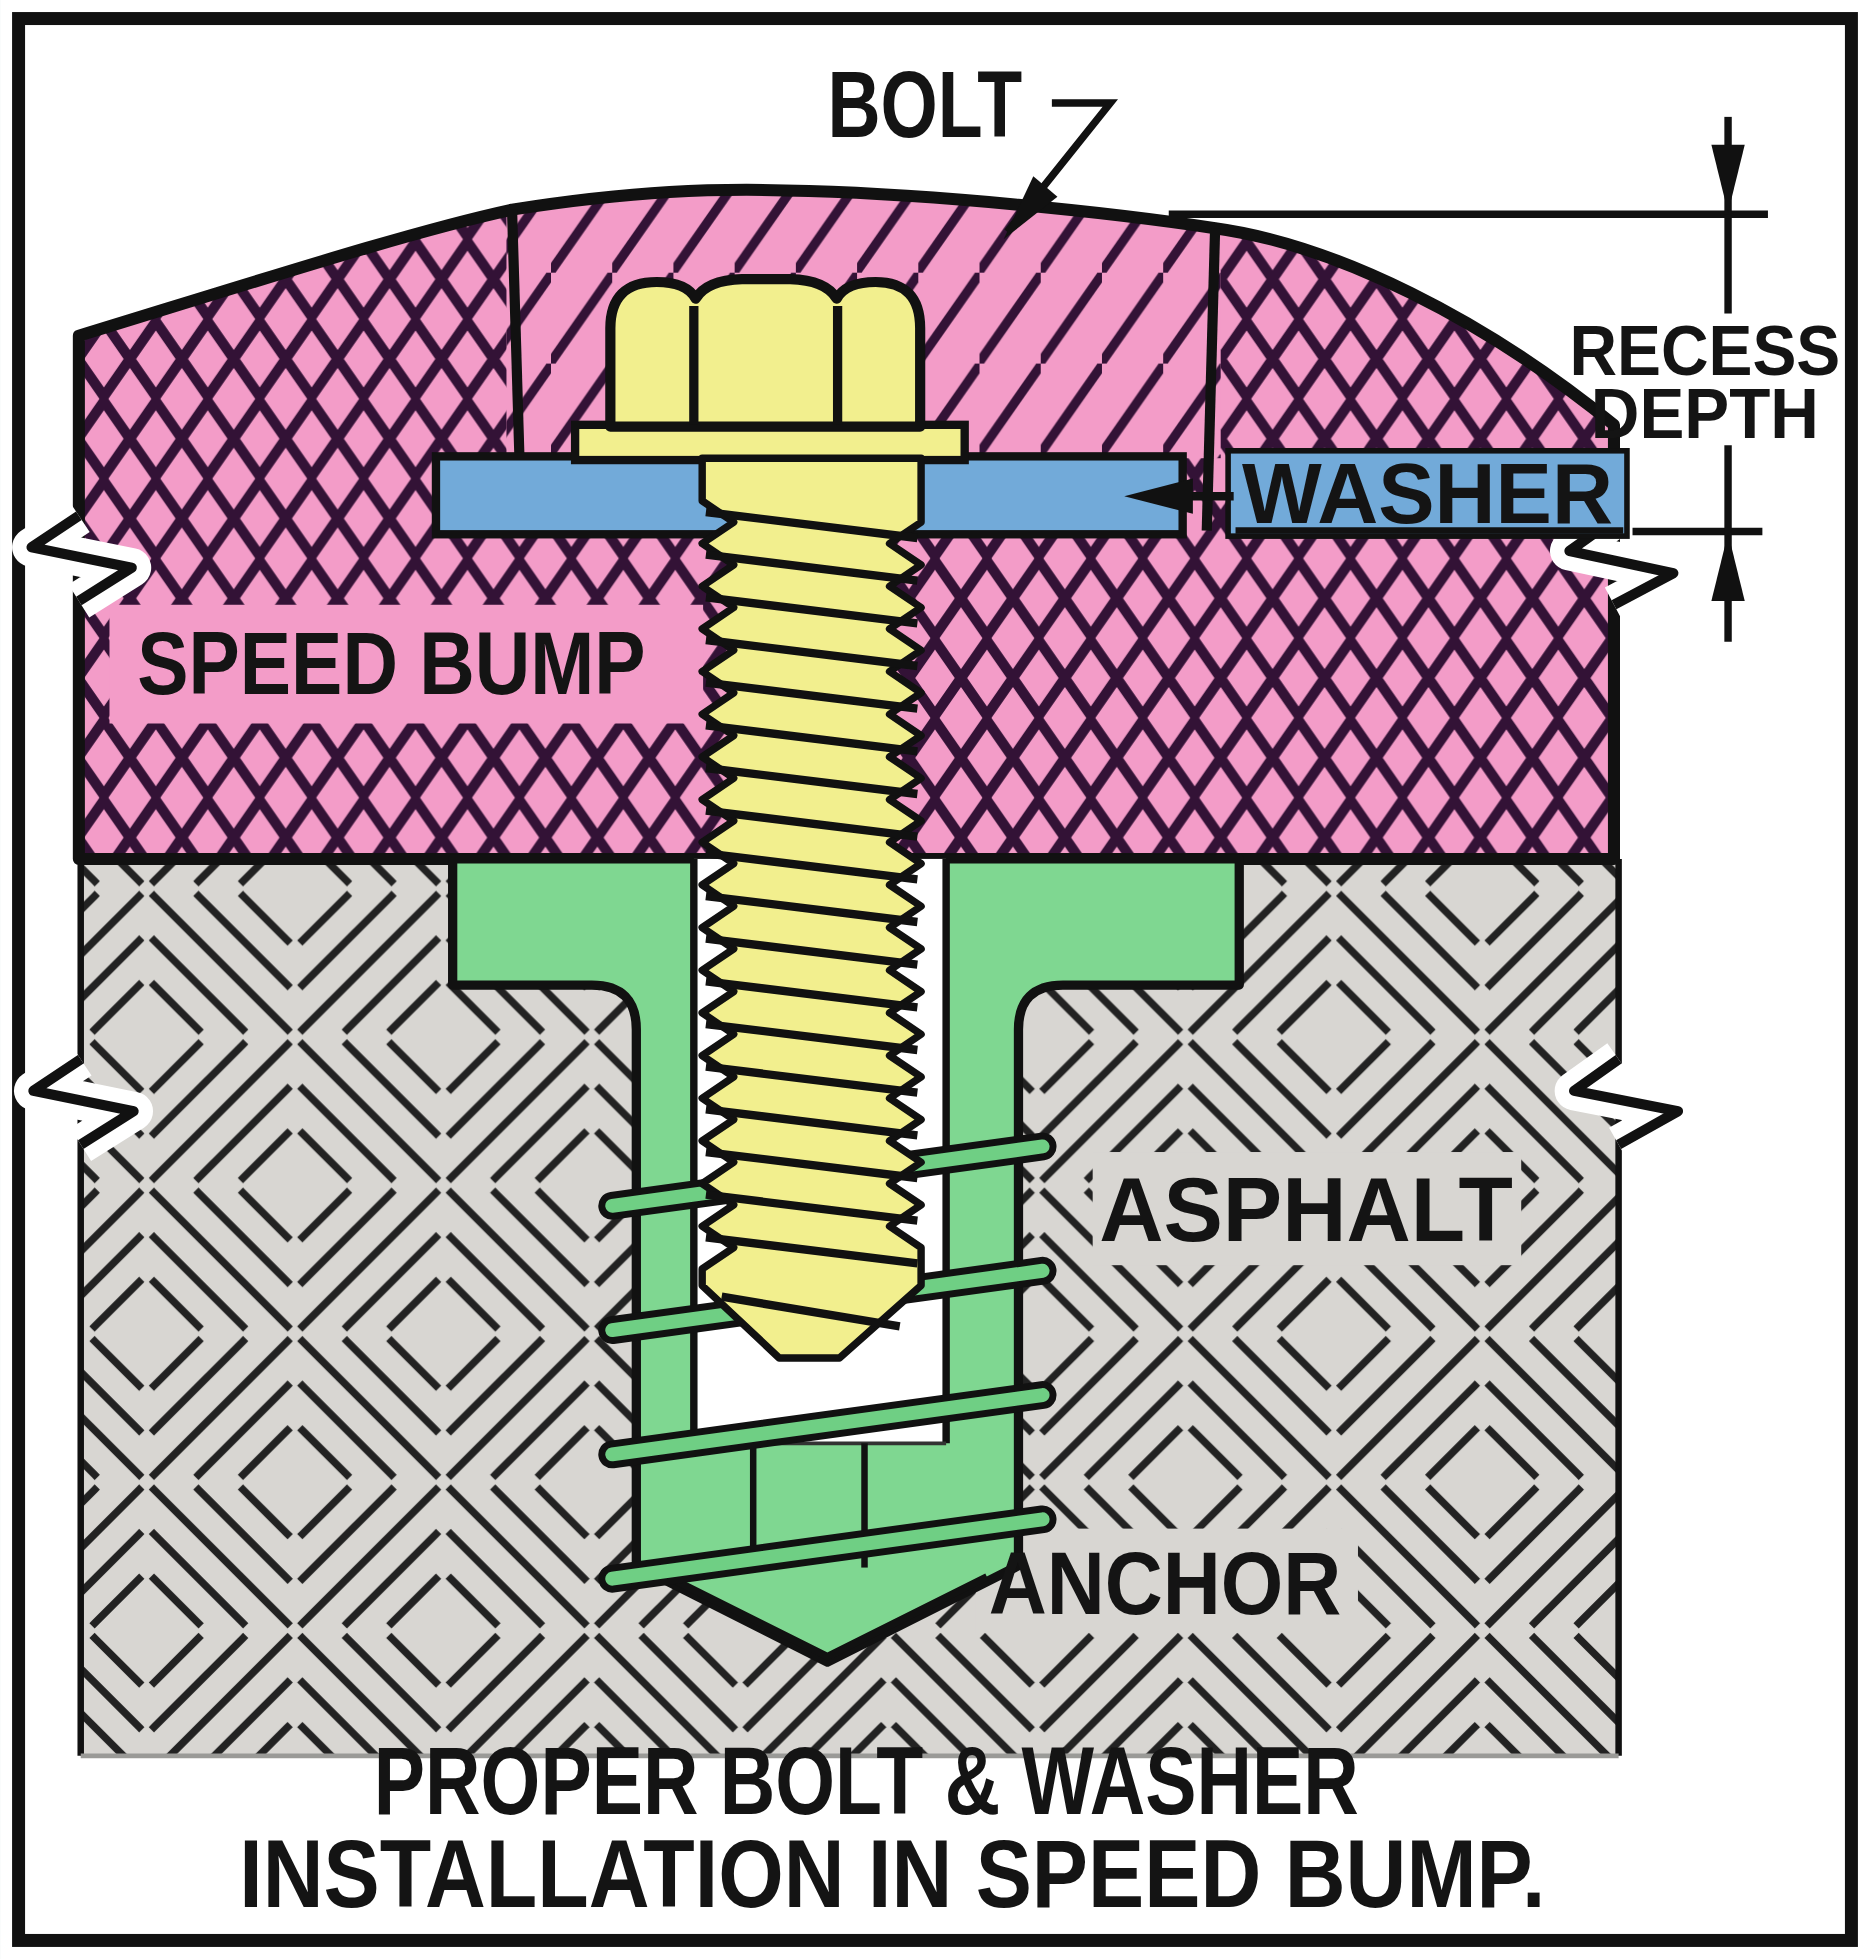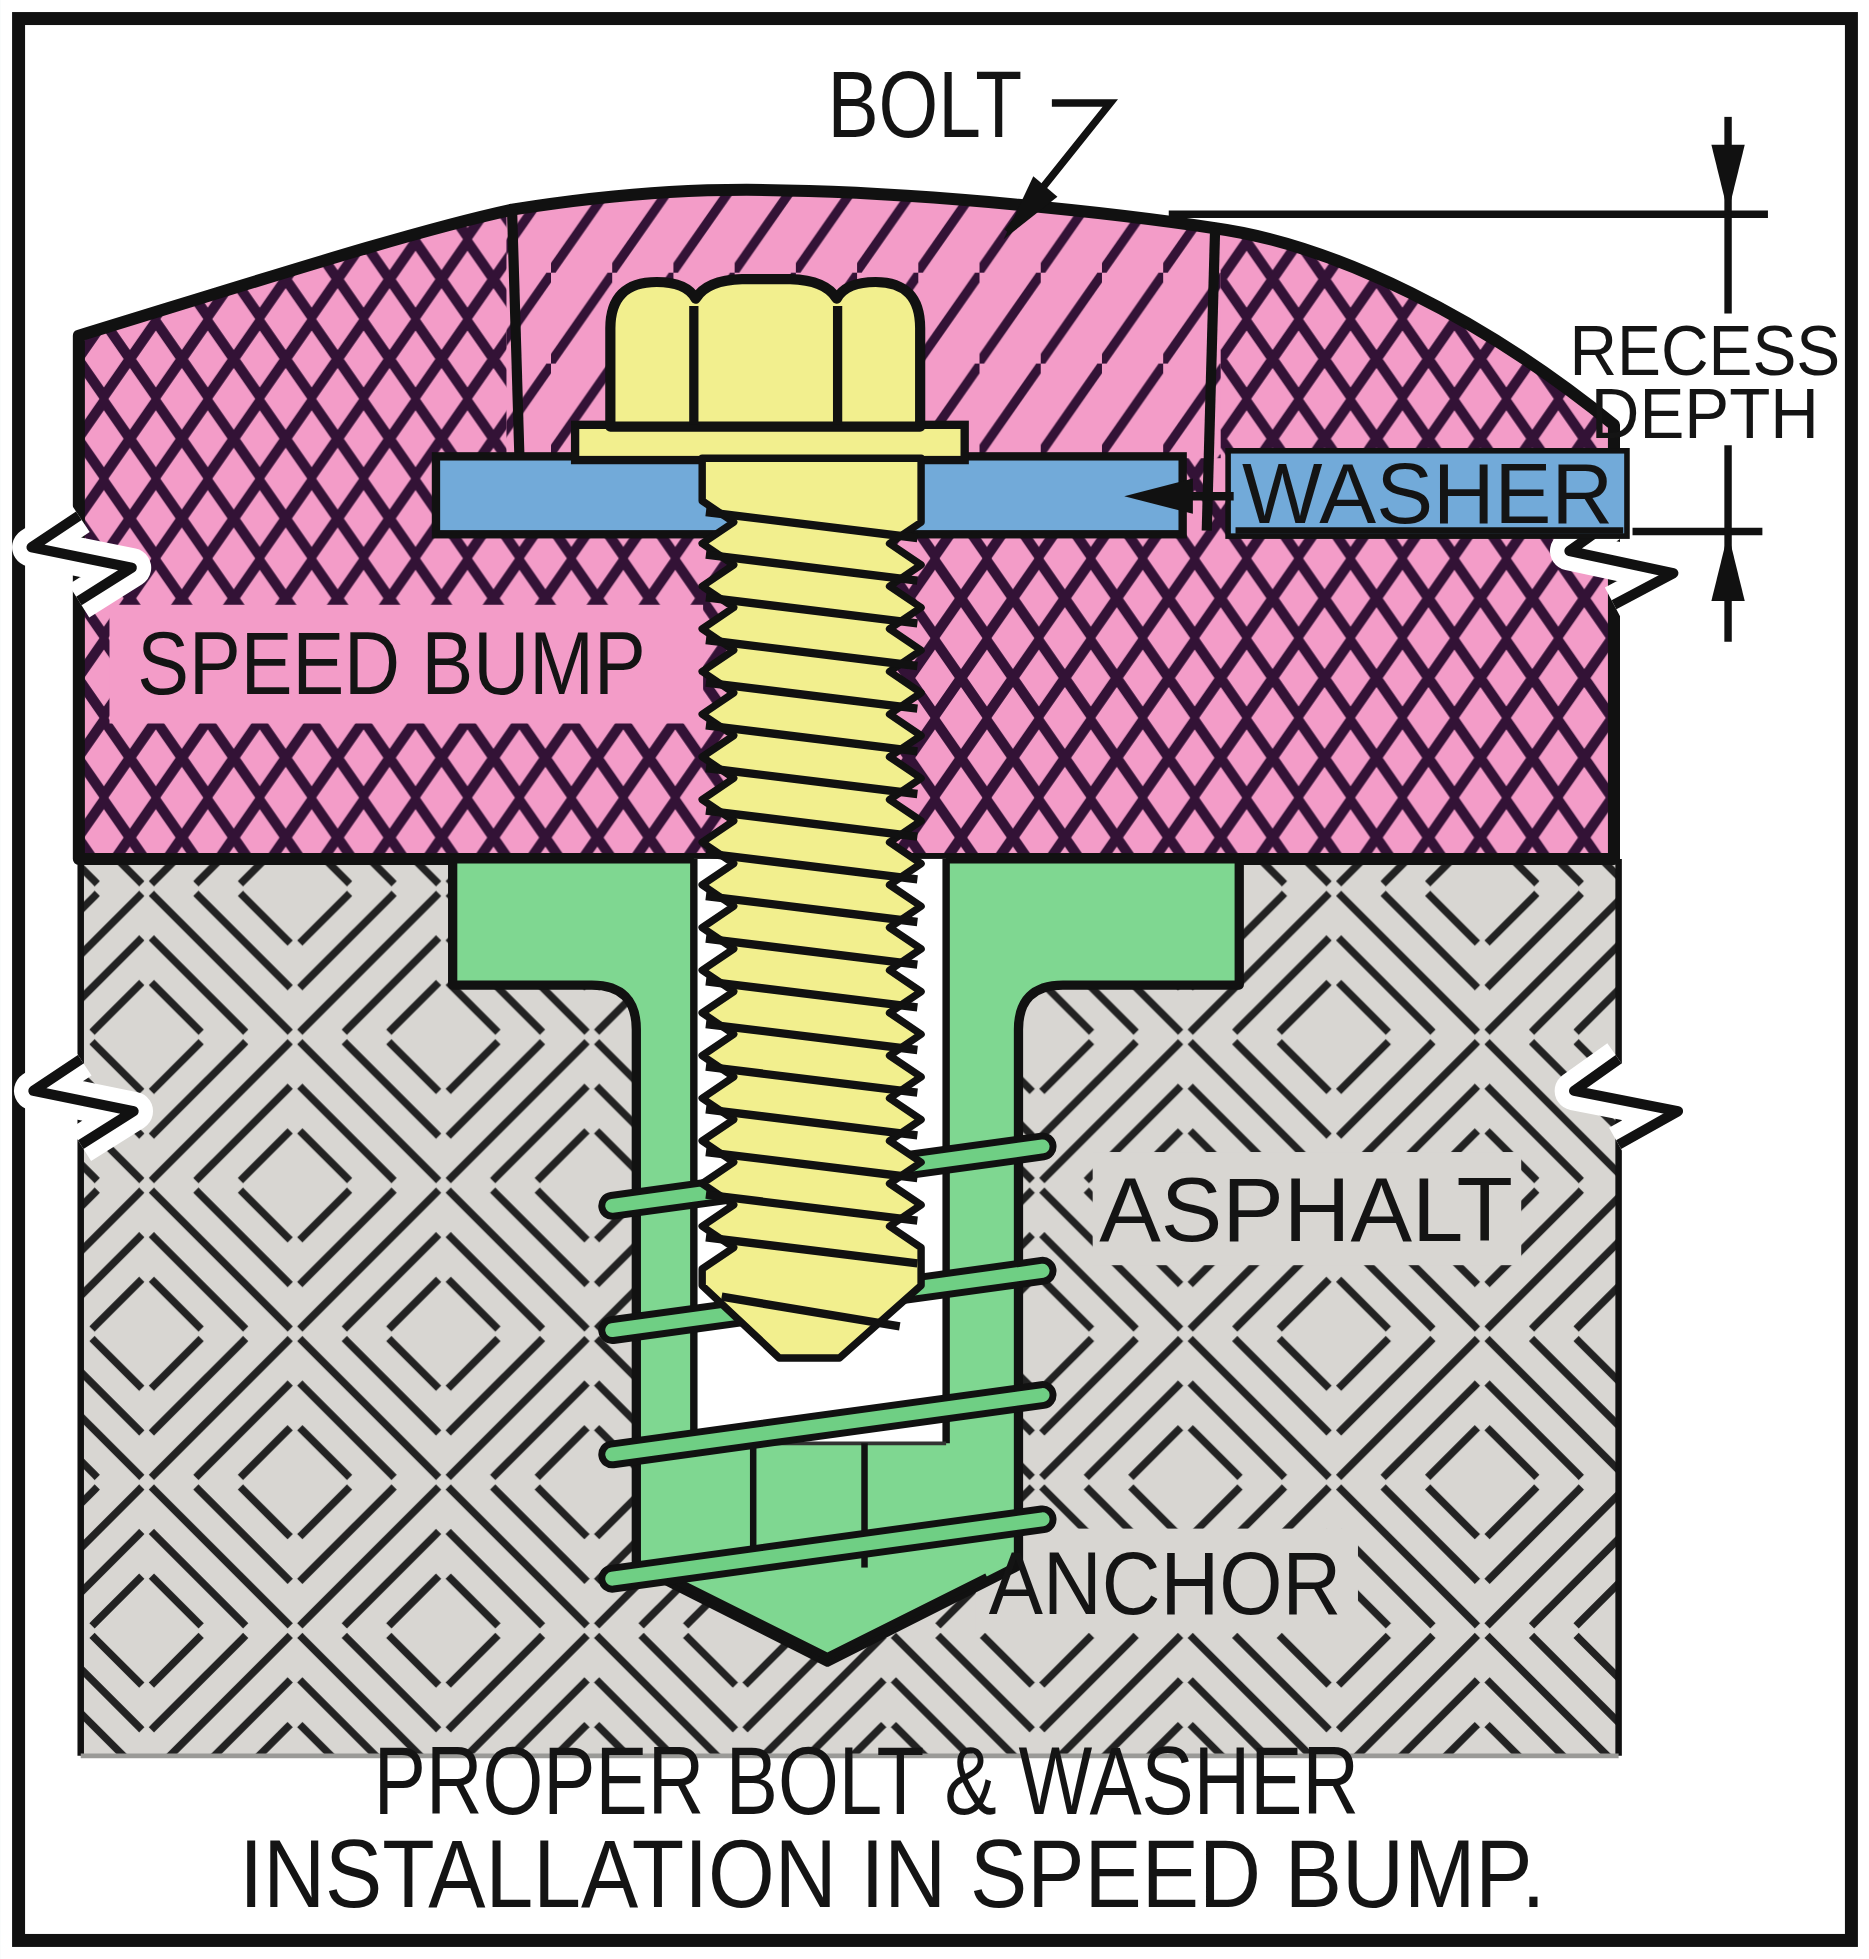--- a/index.html
+++ b/index.html
@@ -1,17 +1,17 @@
 <!DOCTYPE html>
 <html style="font-size:15px"><head>
 <meta charset="utf-8">
 <style>
   html,body{margin:0;padding:0;background:#ffffff;}
   body{font-family:"Liberation Sans", sans-serif;}
-  .stage{position:relative;width:1870px;height:1959px;background:#0f766e;overflow:hidden;}
+  .stage{position:relative;width:1870px;height:1959px;background:#0f766e;overflow:hidden;font-weight:bold;}
   svg{display:block;}
   text{fill:#141414;font-family:"Liberation Sans","DejaVu Sans",sans-serif;}
   .xh-line{stroke:#331236;stroke-width:11;stroke-linecap:butt;}
   .sh-line{stroke:#331236;stroke-width:10;}
   .aph-line{stroke:#222222;stroke-width:8;stroke-linecap:square;}
   .outline{fill:none;stroke:#111;stroke-width:13;stroke-linejoin:round;}
   .thin{stroke:#111;stroke-width:8;fill:none;}
   .dimline{stroke:#111;stroke-width:8;fill:none;}
   .arrow{fill:#111;stroke:none;}
   .break-mask{fill:none;stroke:#ffffff;stroke-width:42;stroke-linejoin:round;}

